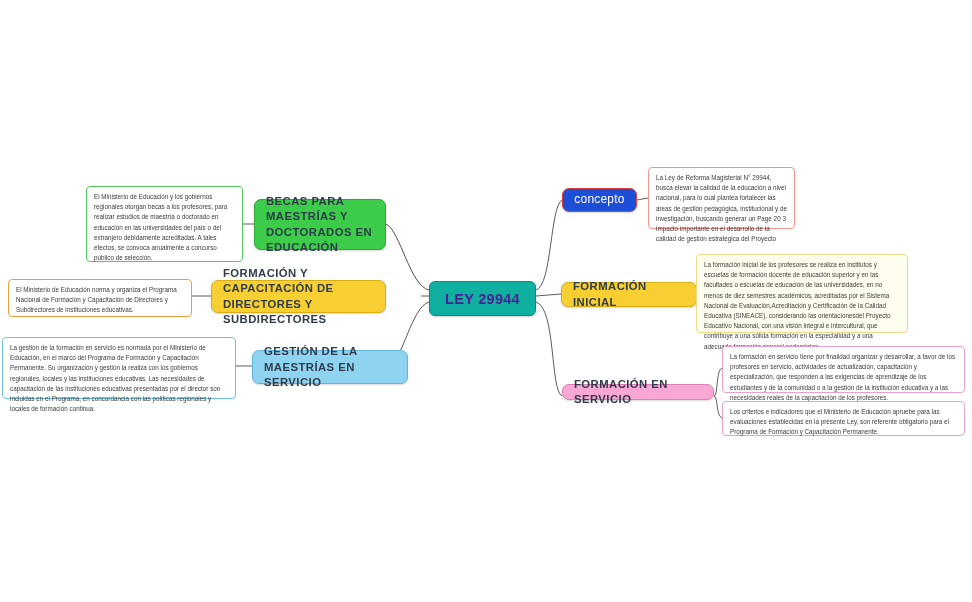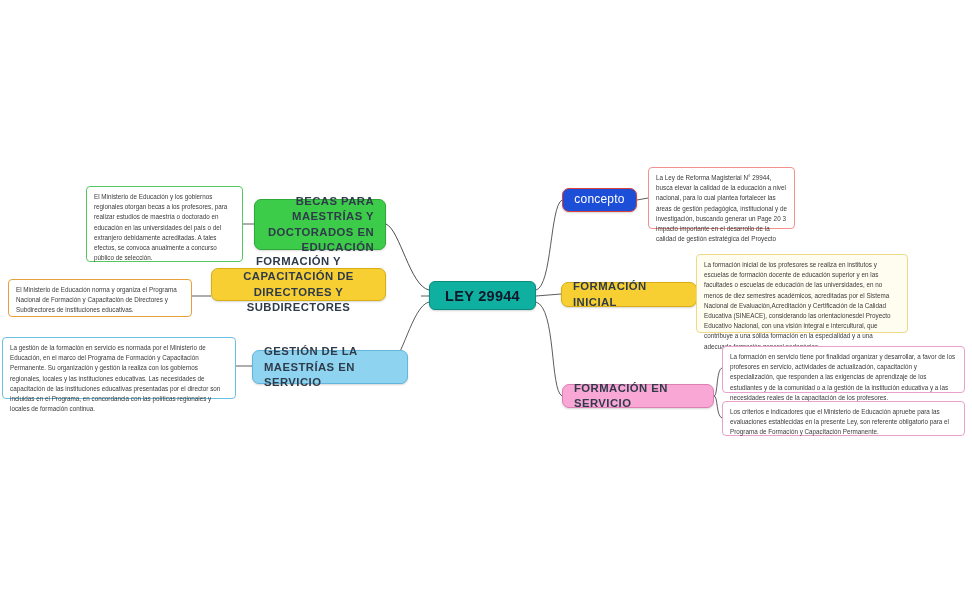--- a/index.html
+++ b/index.html
@@ -27,29 +27,29 @@
     height: 602px;
     pointer-events: none;
   }
 
   
   .root-node {
     position: absolute;
     left: 429px;
     top: 281px;
     width: 107px;
-    height: 29px;
+    height: 35px;
     background: #0fb0a0;
     border: 1px solid #0a8d80;
     border-radius: 6px;
     box-sizing: border-box;
     display: flex;
     align-items: center;
     justify-content: center;
-    color: #0f172a;
+    color: #4c1d95;
     font-size: 14.5px;
     font-weight: bold;
     letter-spacing: 0.3px;
     box-shadow: 0 1px 2px rgba(0,0,0,0.18);
   }
 
   
   .branch-node {
     position: absolute;
     box-sizing: border-box;
@@ -57,21 +57,21 @@
     display: flex;
     align-items: center;
     padding: 6px 11px;
     font-size: 11.3px;
     font-weight: bold;
     letter-spacing: 0.45px;
     line-height: 1.33;
     color: #2f3b4a;
     box-shadow: 0 1px 2px rgba(0,0,0,0.16);
   }
-  .branch-green  { background: #3dcc4a; border: 1px solid #2ea838; text-align: right; }
+  .branch-green  { background: #3dcc4a; border: 1px solid #2ea838; }
   .branch-yellow { background: #f7cf33; border: 1px solid #d8ae14; }
   .branch-blue   { background: #8ed4f0; border: 1px solid #62b6db; }
   .branch-red    { background: #1d4ed8; border: 1px solid #d8413d;
                    color: #ffffff; font-weight: normal; font-size: 12px;
                    letter-spacing: 0.2px; }
   .branch-pink   { background: #f9a7d4; border: 1px solid #dd7fb5; }
 
   
   .note-box {
     position: absolute;
@@ -124,21 +124,21 @@
     <span>LEY 29944</span>
   </div>
 
   <div class="branch-node branch-green" style="left:254px; top:199px; width:132px; height:51px;">
     <span>BECAS PARA MAESTRÍAS Y DOCTORADOS EN EDUCACIÓN</span>
   </div>
   <div class="note-box note-green" style="left:86px; top:186px; width:157px; height:76px;">
     <span>El Ministerio de Educación y los gobiernos regionales otorgan becas a los profesores, para realizar estudios de maestría o doctorado en educación en las universidades del país o del extranjero debidamente acreditadas. A tales efectos, se convoca anualmente a concurso público de selección.</span>
   </div>
 
-  <div class="branch-node branch-yellow" style="left:211px; top:268px; width:175px; height:33px;text-align:center;">
+  <div class="branch-node branch-yellow" style="left:211px; top:280px; width:175px; height:33px;">
     <span>FORMACIÓN Y CAPACITACIÓN DE DIRECTORES Y SUBDIRECTORES</span>
   </div>
   <div class="note-box note-orange" style="left:8px; top:279px; width:184px; height:38px;">
     <span>El Ministerio de Educación norma y organiza el Programa Nacional de Formación y Capacitación de Directores y Subdirectores de instituciones educativas.</span>
   </div>
 
   <div class="branch-node branch-blue" style="left:252px; top:350px; width:156px; height:34px;">
     <span>GESTIÓN DE LA MAESTRÍAS EN SERVICIO</span>
   </div>
   <div class="note-box note-blue" style="left:2px; top:337px; width:234px; height:62px;">
@@ -152,21 +152,21 @@
     <span>La Ley de Reforma Magisterial N° 29944, busca elevar la calidad de la educación a nivel nacional, para lo cual plantea fortalecer las áreas de gestión pedagógica, institucional y de investigación, buscando generar un Page 20 3 impacto importante en el desarrollo de la calidad de gestión estratégica del Proyecto</span>
   </div>
 
   <div class="branch-node branch-yellow" style="left:561px; top:282px; width:136px; height:25px; justify-content:center;">
     <span>FORMACIÓN INICIAL</span>
   </div>
   <div class="note-box note-yellowbg" style="left:696px; top:254px; width:212px; height:79px;">
     <span>La formación inicial de los profesores se realiza en institutos y escuelas de formación docente de educación superior y en las facultades o escuelas de educación de las universidades, en no menos de diez semestres académicos, acreditadas por el Sistema Nacional de Evaluación,Acreditación y Certificación de la Calidad Educativa (SINEACE), considerando las orientacionesdel Proyecto Educativo Nacional, con una visión integral e intercultural, que contribuye a una  sólida formación en la especialidad y a una adecuada formación general pedagógica.</span>
   </div>
 
-  <div class="branch-node branch-pink" style="left:562px; top:384px; width:152px; height:24px; justify-content:center;align-items:center;">
+  <div class="branch-node branch-pink" style="left:562px; top:384px; width:152px; height:16px; justify-content:center;align-items:center;">
     <span>FORMACIÓN EN SERVICIO</span>
   </div>
   <div class="note-box note-pink" style="left:722px; top:346px; width:243px; height:47px;">
     <span>La formación en servicio tiene por finalidad organizar y desarrollar, a favor de los profesores en servicio, actividades de actualización, capacitación y especialización, que responden a las exigencias de aprendizaje de los estudiantes y de la comunidad o a la gestión de la institución educativa y a las necesidades reales de la capacitación de los profesores.</span>
   </div>
   <div class="note-box note-pink" style="left:722px; top:401px; width:243px; height:35px;">
     <span>Los criterios e indicadores que el Ministerio de Educación apruebe para las evaluaciones establecidas en la presente Ley, son referente obligatorio para el Programa de Formación y Capacitación Permanente.</span>
   </div>
 
 </div>

